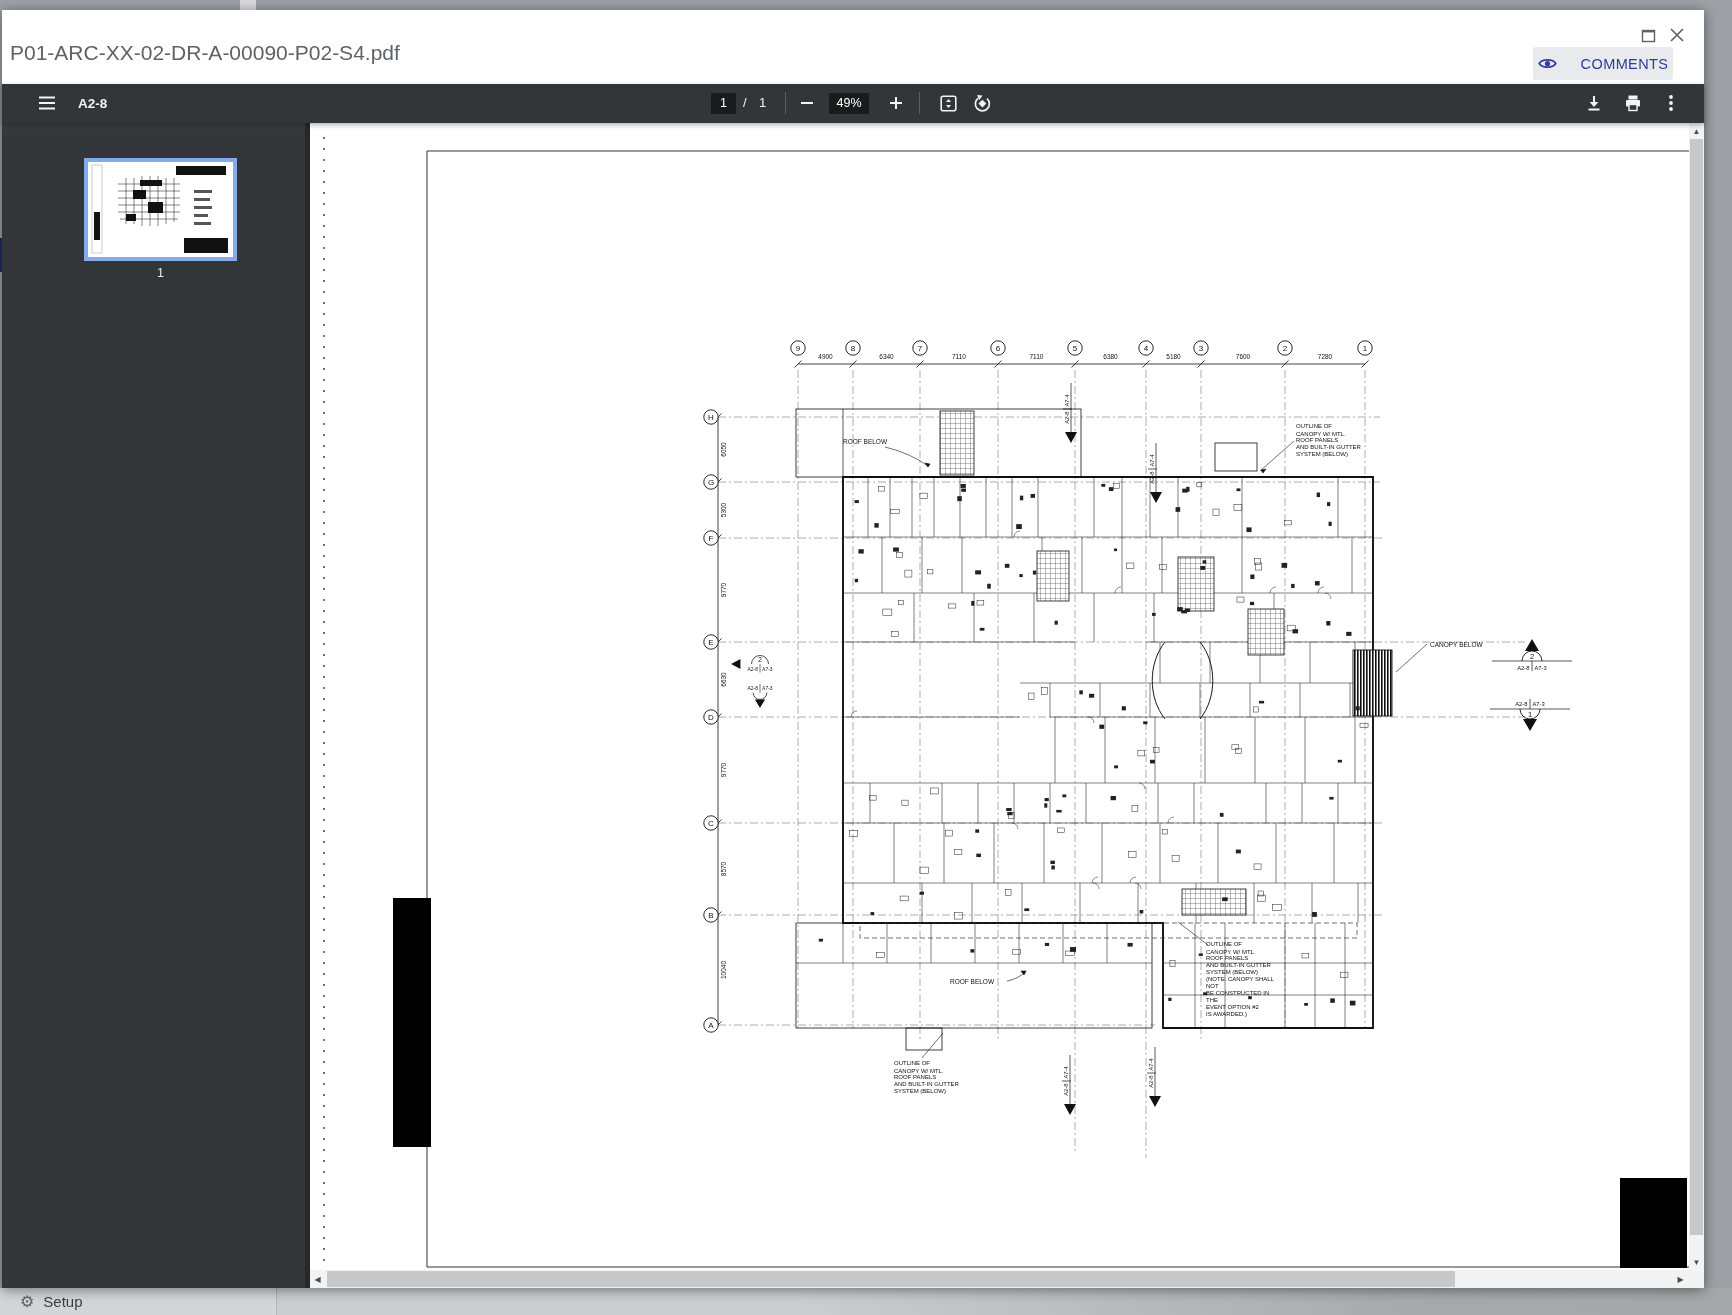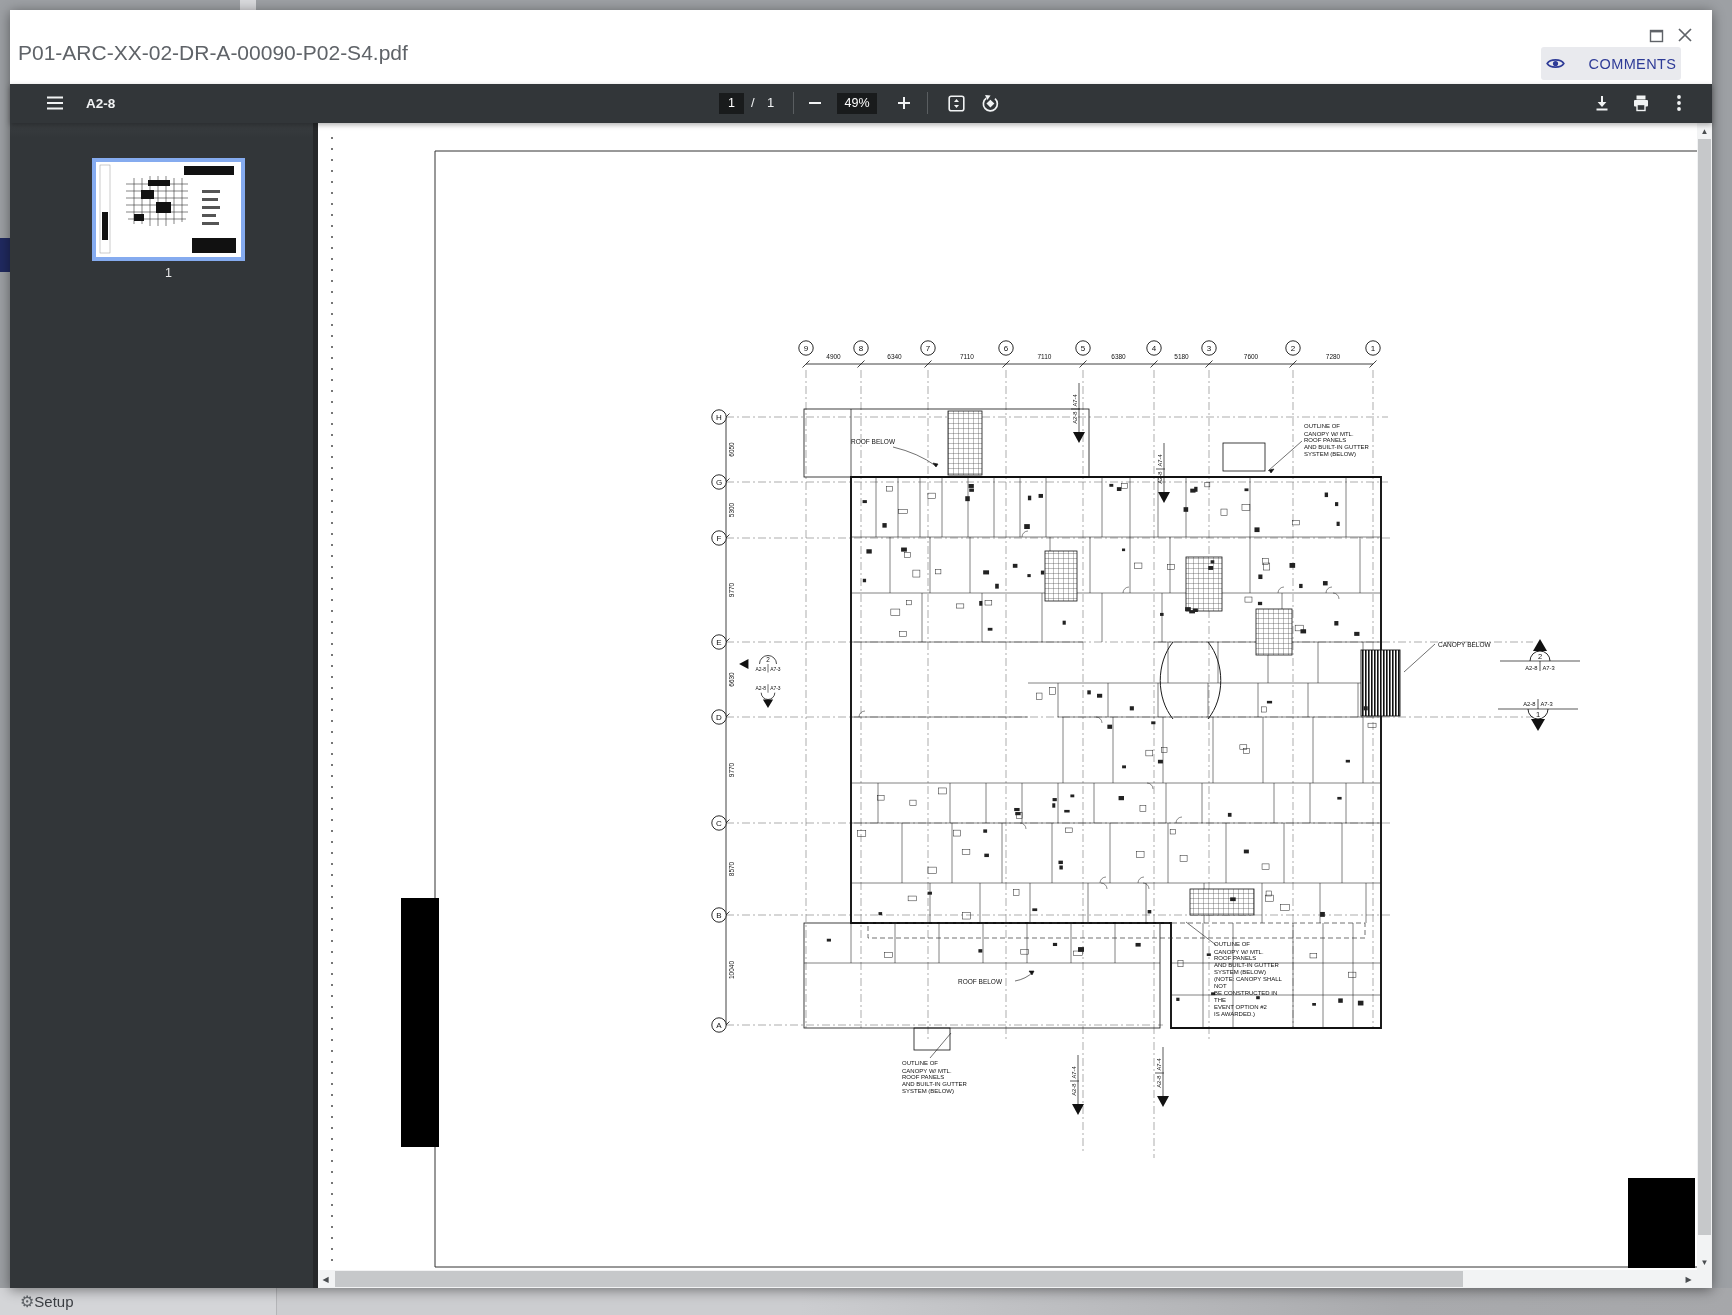--- a/index.html
+++ b/index.html
@@ -12,24 +12,24 @@
   }
   
   .backdrop-strip-top    { position:absolute; left:0; top:0; width:1732px; height:10px; }
   .backdrop-tab          { position:absolute; left:240px; top:0; width:16px; height:10px; background:#d9dadd; }
   .nav-rail-indicator    { position:absolute; left:0; top:238px; width:10px; height:34px; background:#202a60; }
   .statusbar             { position:absolute; left:0; top:1288px; width:1732px; height:27px;
                            background:linear-gradient(90deg,#cccdd0 0,#cccdd0 800px,#a9aaad 1400px,#a6a7aa 1732px); }
   .statusbar-left        { position:absolute; left:0; top:0; width:277px; height:27px; background:#d4d5d8;
                            border-right:1px solid #b4b5b8; display:flex; align-items:center; }
   .gear-glyph            { font-size:16px; color:#5f6368; margin-left:20px; line-height:1; }
-  .setup-label           { font-size:15px; color:#3b3e43; }
+  .setup-label           { font-size:15px; color:#3b3e43; margin-left:9px; }
 
   
-  .modal { position:absolute; left:10px; top:10px; width:1702px; height:1278px; background:#701a75;
+  .modal { position:absolute; left:2px; top:10px; width:1702px; height:1278px; background:#701a75;
            box-shadow:0 2px 12px rgba(0,0,0,.45); }
 
   
   .win-header   { position:absolute; left:0; top:0; width:1702px; height:74px; background:#fff; }
   .win-title    { position:absolute; left:8px; top:31px; font-size:21px; color:#5f6368; white-space:nowrap; }
   .win-btn      { position:absolute; top:17px; width:16px; height:16px; cursor:pointer; }
   .btn-restore  { left:1639px; top:19px; }
   .btn-close    { left:1667px; }
   .comments-btn { position:absolute; left:1531px; top:37px; width:140px; height:33px; background:#e9eaee;
                   border:none; border-radius:3px; display:flex; align-items:center; justify-content:center;

